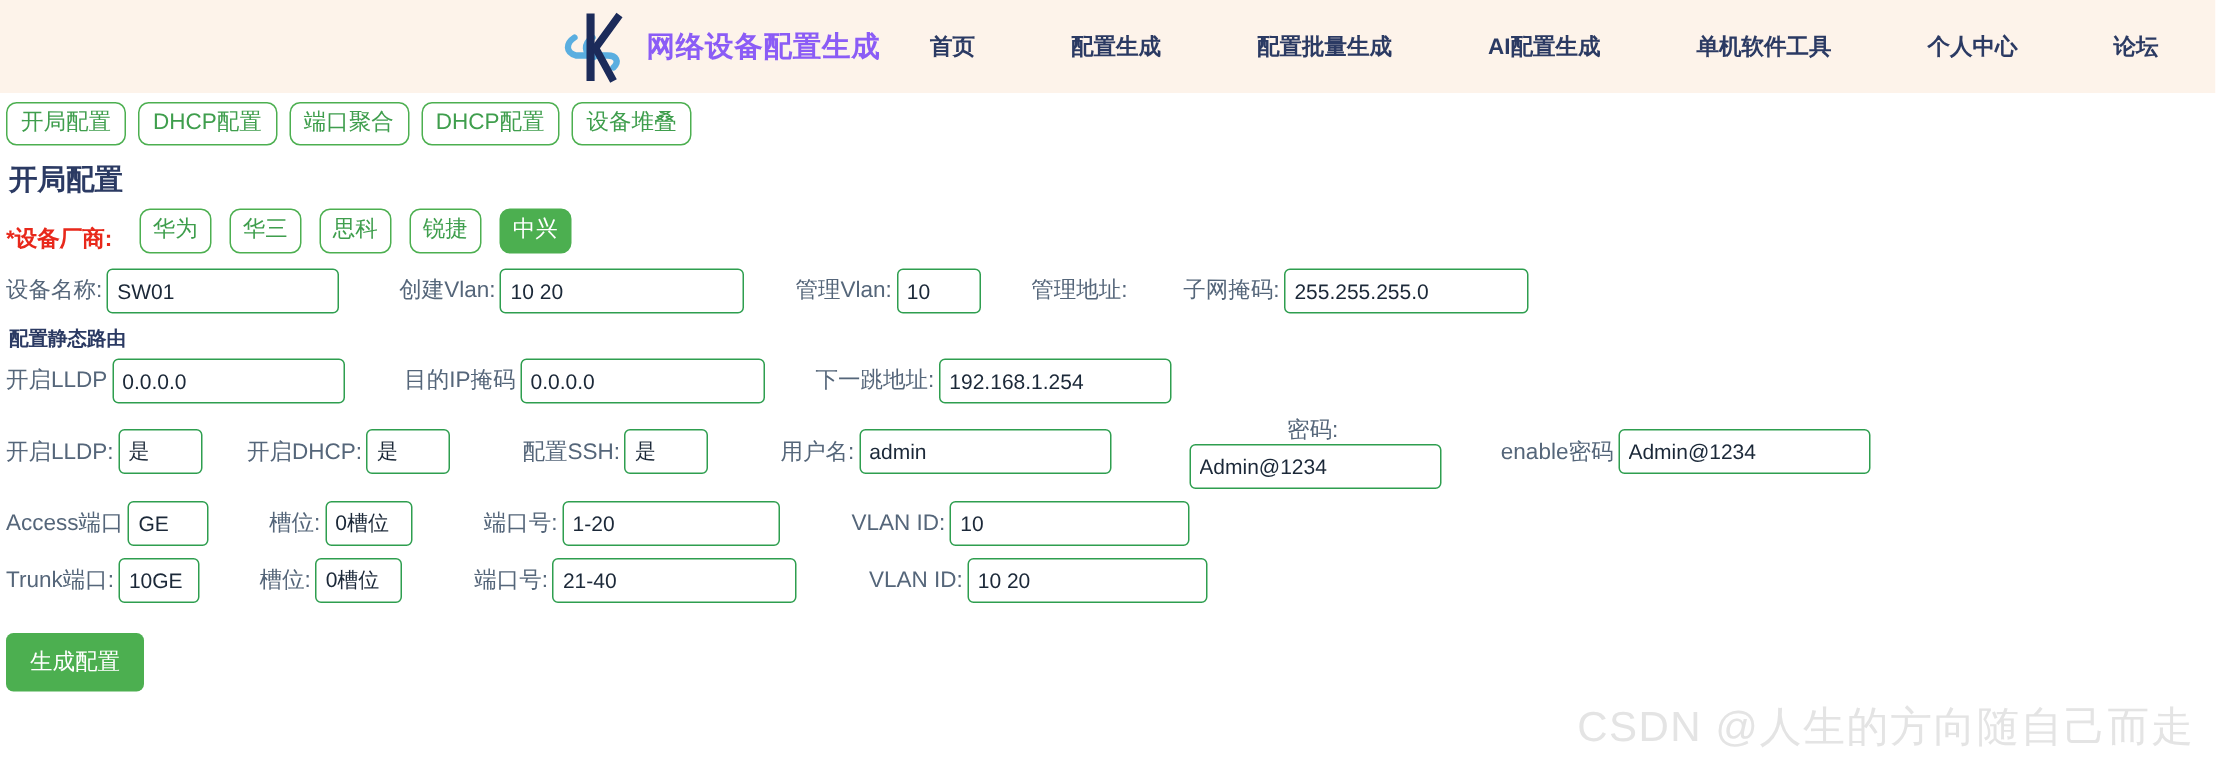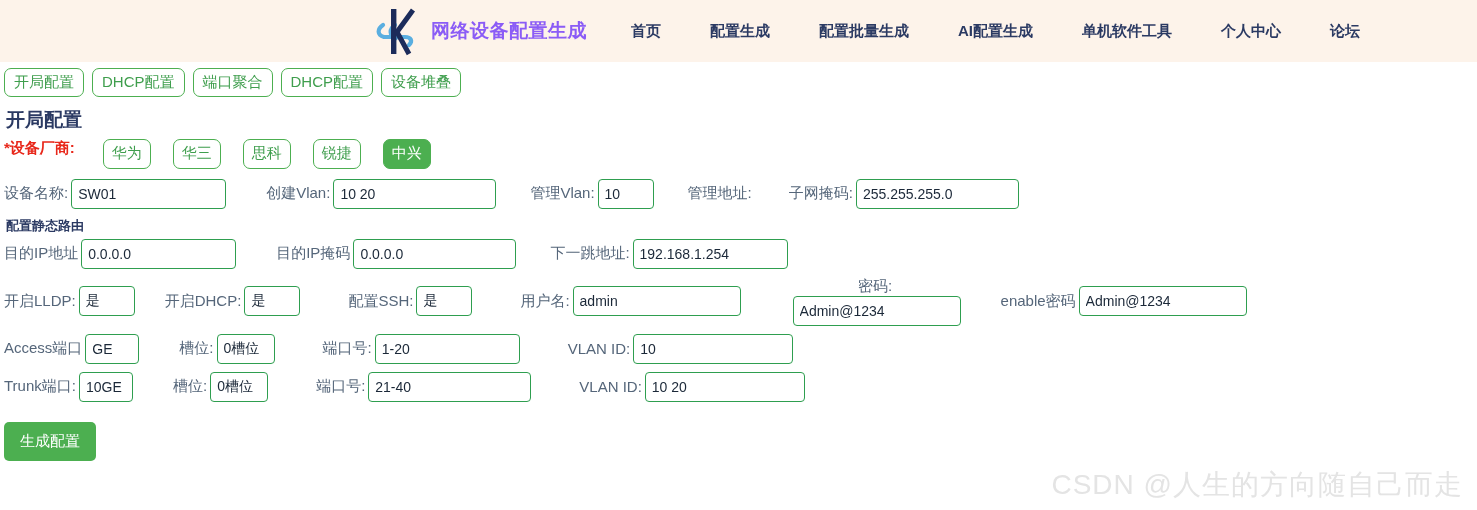--- a/index.html
+++ b/index.html
@@ -34,22 +34,22 @@
   .brand-name {
     font-size: 19px;
     font-weight: 700;
     color: #8b5cf6;
     letter-spacing: 0.5px;
     white-space: nowrap;
   }
   .nav {
     display: flex;
     align-items: center;
-    margin-left: 44px;
-    gap: 49px;
+    margin-left: 33px;
+    gap: 64px;
   }
   .nav-item {
     font-size: 15px;
     font-weight: 700;
     color: #2b3a63;
     white-space: nowrap;
     cursor: pointer;
   }
 
   
@@ -110,21 +110,21 @@
     height: 30px;
     padding: 0 6px;
     outline: none;
   }
   .w-sm  { width: 56px; }
   .w-lg  { width: 155px; }
   .w-xl  { width: 163px; }
   .w-xxl { width: 168px; }
 
   
-  .vendor-row { display: flex; align-items: flex-start; gap: 22px; margin: 4px 0 10px 0; }
+  .vendor-row { display: flex; align-items: flex-end; gap: 12px; margin: 4px 0 10px 0; }
   .chip {
     border: 1px solid #4caf50;
     border-radius: 7px;
     background: #ffffff;
     color: #3f9e4d;
     font-size: 15px;
     padding: 3px 8px 4px 8px;
     line-height: 1.35;
     cursor: pointer;
     white-space: nowrap;
@@ -233,21 +233,21 @@
       <div class="field gap-34">
         <span class="label">子网掩码:</span>
         <input class="inp w-xl" type="text" value="255.255.255.0" style="">
       </div>
     </div>
 
     
     <div class="sub-title">配置静态路由</div>
     <div class="row">
       <div class="field">
-        <span class="label">目的IP地址</span>
+        <span class="label">开启LLDP</span>
         <input class="inp w-lg" type="text" value="0.0.0.0" style="">
       </div>
       <div class="field gap-40">
         <span class="label">目的IP掩码</span>
         <input class="inp" style="width: 163px;" type="text" value="0.0.0.0">
       </div>
       <div class="field gap-34">
         <span class="label">下一跳地址:</span>
         <input class="inp w-lg" type="text" value="192.168.1.254" style="">
       </div>

